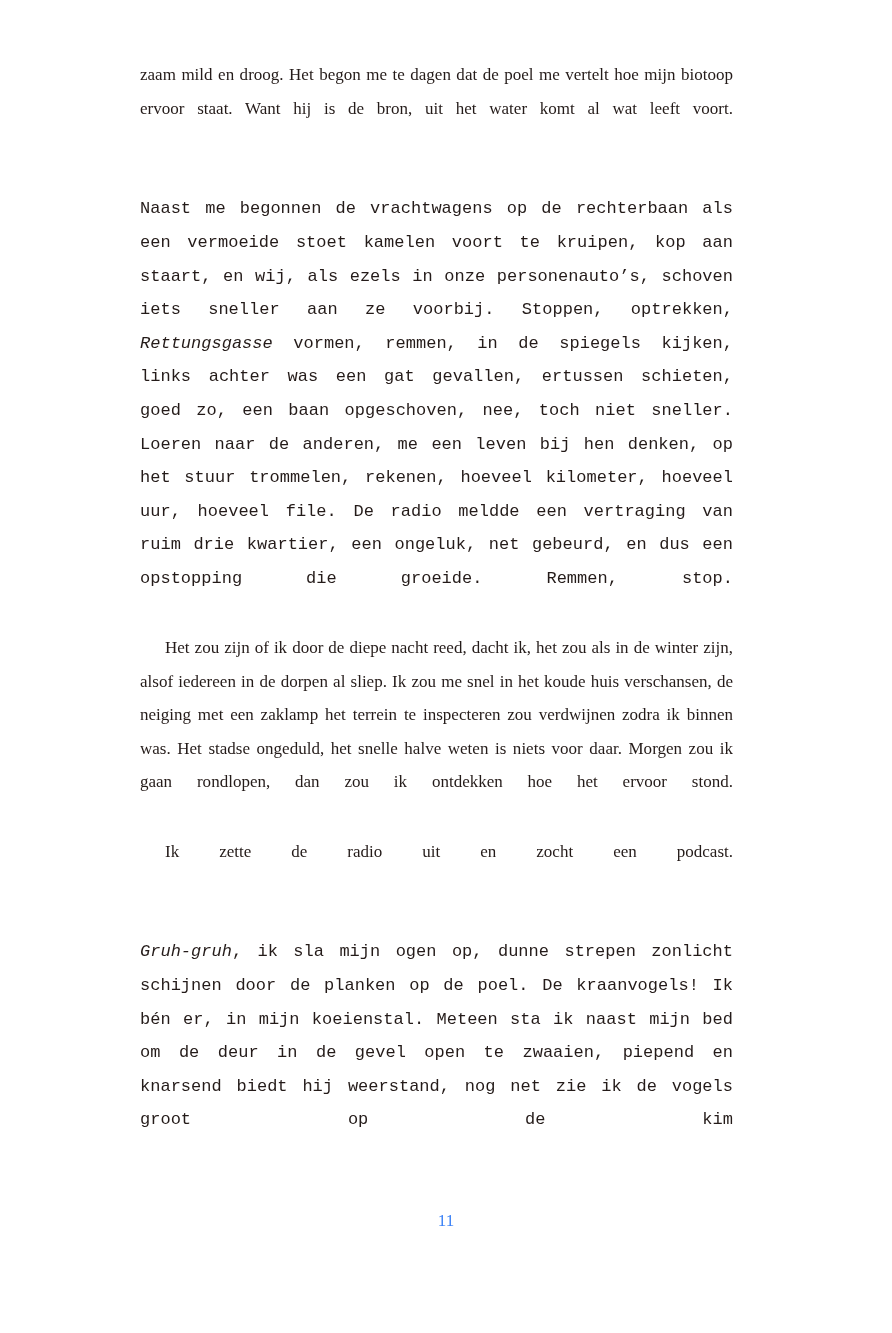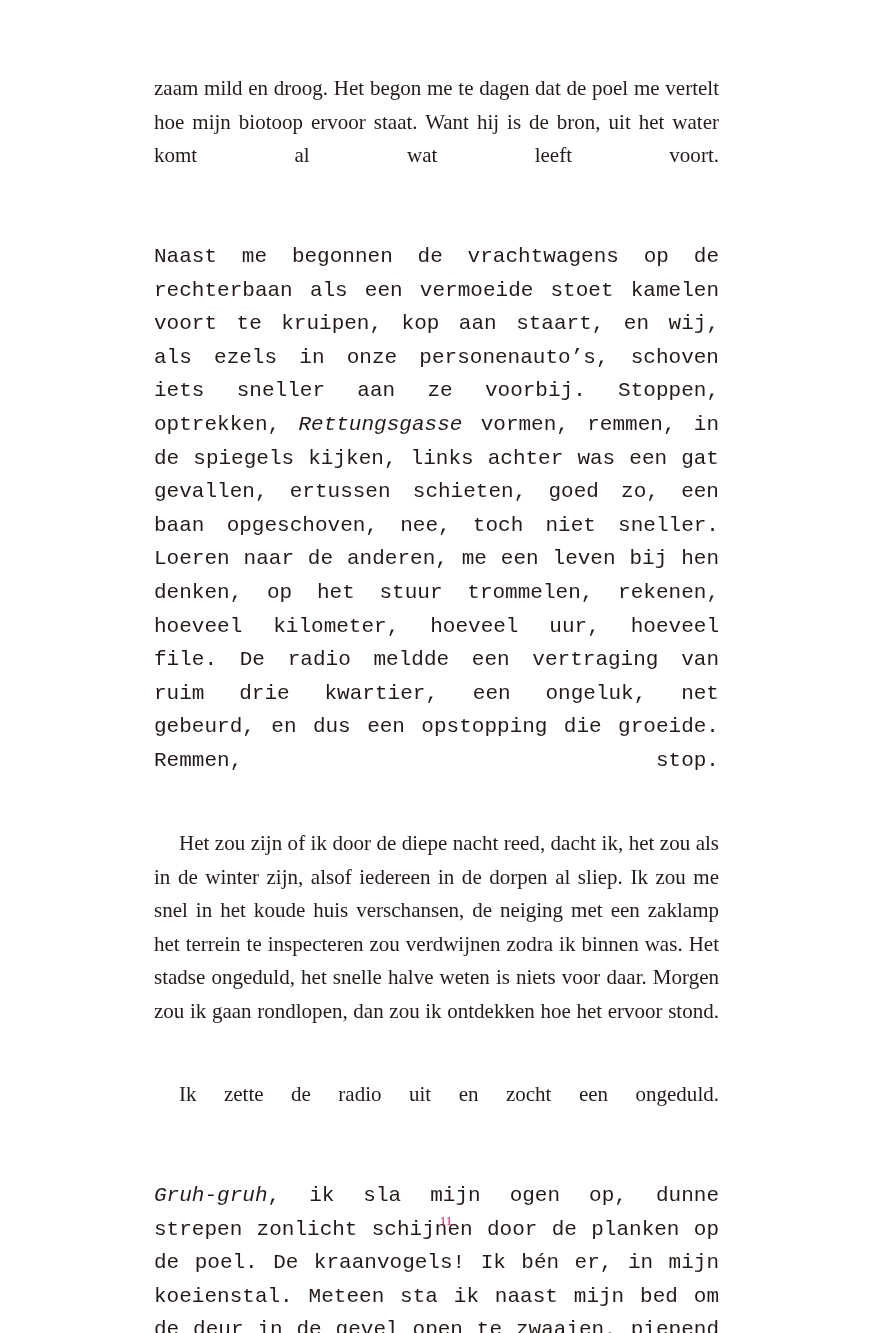--- a/index.html
+++ b/index.html
@@ -26,24 +26,24 @@
   }
 
   #text-column {
     position: absolute;
     left: 138px;
     top: 56px;
     width: 597px;
   }
 
   .para {
-    margin: 16px;
+    margin: 2px;
     text-align: justify;
     text-justify: inter-word;
-    font-size: 21px;
+    font-size: 17px;
     line-height: 33.6px;
     letter-spacing: 0.01px;
     word-spacing: 0.2px;
     -webkit-hyphens: none;
     hyphens: none;
   }
 
   
   .para:after {
     content: "";
@@ -65,34 +65,34 @@
   .it {
     font-style: italic;
   }
 
   #folio {
     position: absolute;
     left: 0;
     top: 1209px;
     width: 892px;
     text-align: center;
-    font-size: 13px;
+    font-size: 17px;
     line-height: 24px;
-    color: #be185d;
+    color: #3b82f6;
     font-family: "Liberation Serif", "DejaVu Serif", serif;
   }
 </style>
 </head>
 <body>
 
 <div id="page">
 
   <div id="text-column">
       <p class="para" id="para-1"><span>zaam mild en droog. Het begon me te dagen dat de poel me vertelt hoe mijn biotoop ervoor staat. Want hij is de bron, uit het water komt al wat leeft voort.</span></p>
       <p class="para block-gap" id="para-2"><span>Naast me begonnen de vrachtwagens op de rechterbaan als een vermoeide stoet kamelen voort te kruipen, kop aan staart, en wij, als ezels in onze personenauto’s, schoven iets sneller aan ze voorbij. Stoppen, optrekken, </span><span class="it">Rettungsgasse</span><span> vormen, remmen, in de spiegels kijken, links achter was een gat gevallen, ertussen schieten, goed zo, een baan opgeschoven, nee, toch niet sneller. Loeren naar de anderen, me een leven bij hen denken, op het stuur trommelen, rekenen, hoeveel kilometer, hoeveel uur, hoeveel file. De radio meldde een vertraging van ruim drie kwartier, een ongeluk, net gebeurd, en dus een opstopping die groeide. Remmen, stop.</span></p>
       <p class="para indent" id="para-4"><span>Het zou zijn of ik door de diepe nacht reed, dacht ik, het zou als in de winter zijn, alsof iedereen in de dorpen al sliep. Ik zou me snel in het koude huis verschansen, de neiging met een zaklamp het terrein te inspecteren zou verdwijnen zodra ik binnen was. Het stadse ongeduld, het snelle halve weten is niets voor daar. Morgen zou ik gaan rondlopen, dan zou ik ontdekken hoe het ervoor stond.</span></p>
-      <p class="para indent" id="para-5"><span>Ik zette de radio uit en zocht een ongeduld.</span></p>
+      <p class="para indent" id="para-5"><span>Ik zette de radio uit en zocht een podcast.</span></p>
       <p class="para block-gap" id="para-6"><span class="it">Gruh-gruh</span><span>, ik sla mijn ogen op, dunne strepen zonlicht schijnen door de planken op de poel. De kraanvogels! Ik bén er, in mijn koeienstal. Meteen sta ik naast mijn bed om de deur in de gevel open te zwaaien, piepend en knarsend biedt hij weerstand, nog net zie ik de vogels groot op de kim</span></p>
     </div>
 
   <div id="folio">11</div>
 
 </div>
 
 </body></html>

